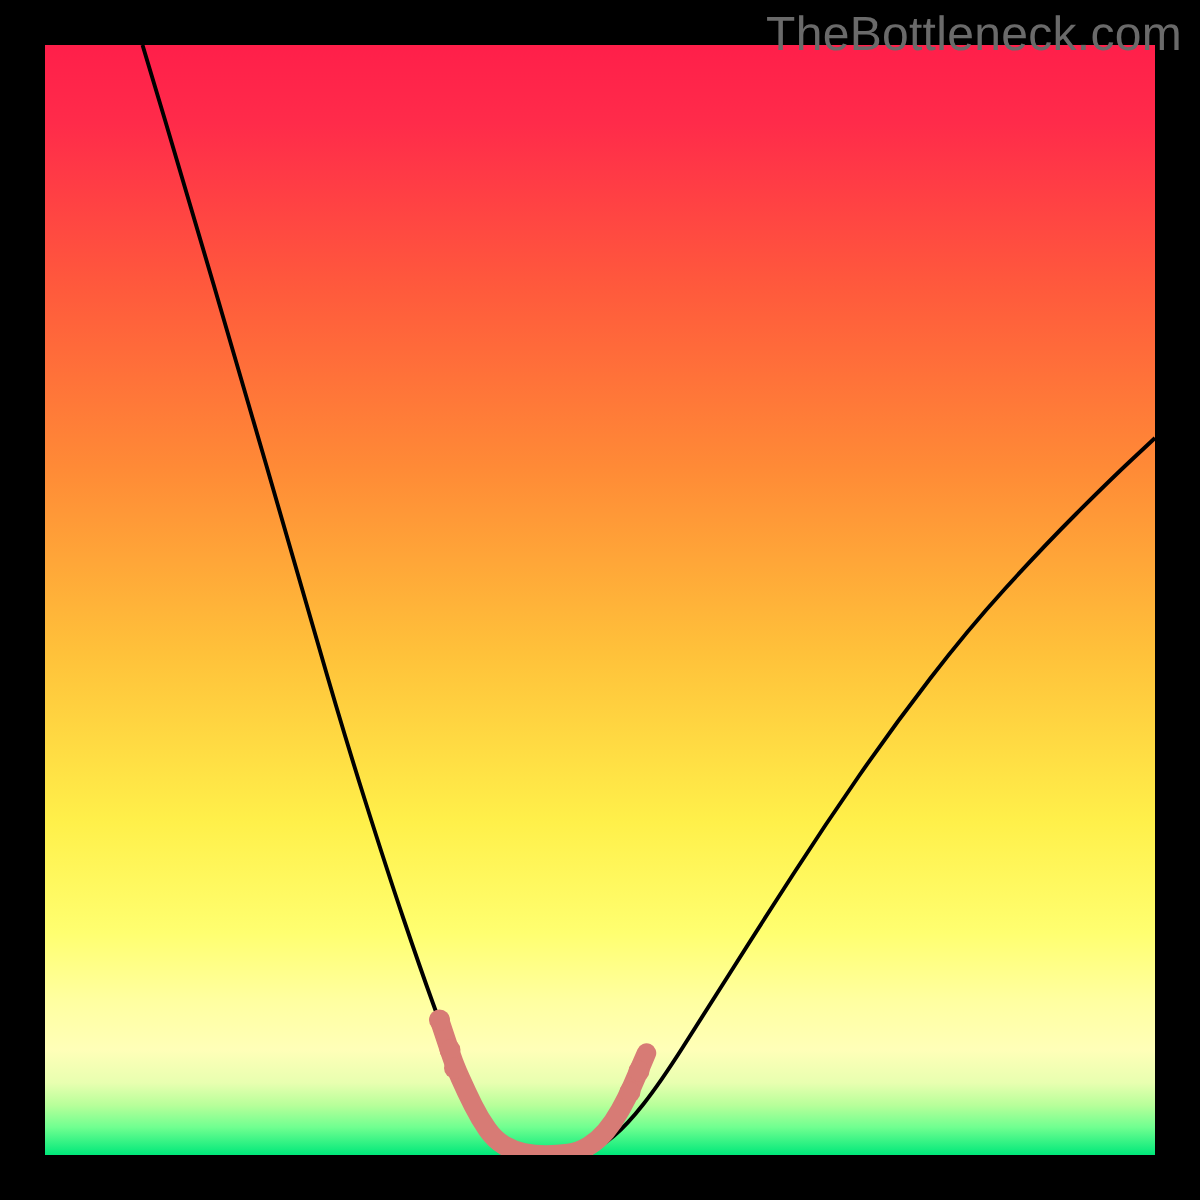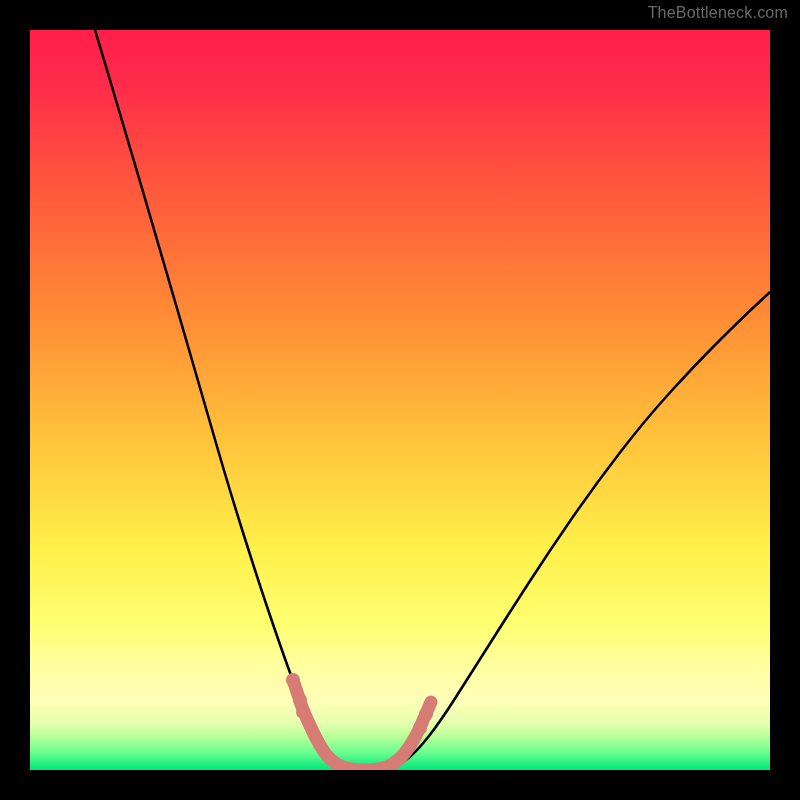--- a/index.html
+++ b/index.html
@@ -22,21 +22,21 @@
   }
   .gradient {
     position: absolute;
     inset: 0;
   }
   .watermark {
     position: absolute;
     top: 4px;
     right: 12px;
     color: #6a6a6a;
-    font-size: 16px;
+    font-size: 32px;
     font-weight: 500;
     letter-spacing: 0.2px;
     z-index: 10;
   }
   svg.curves {
     position: absolute;
     inset: 0;
     width: 100%;
     height: 100%;
     z-index: 5;

